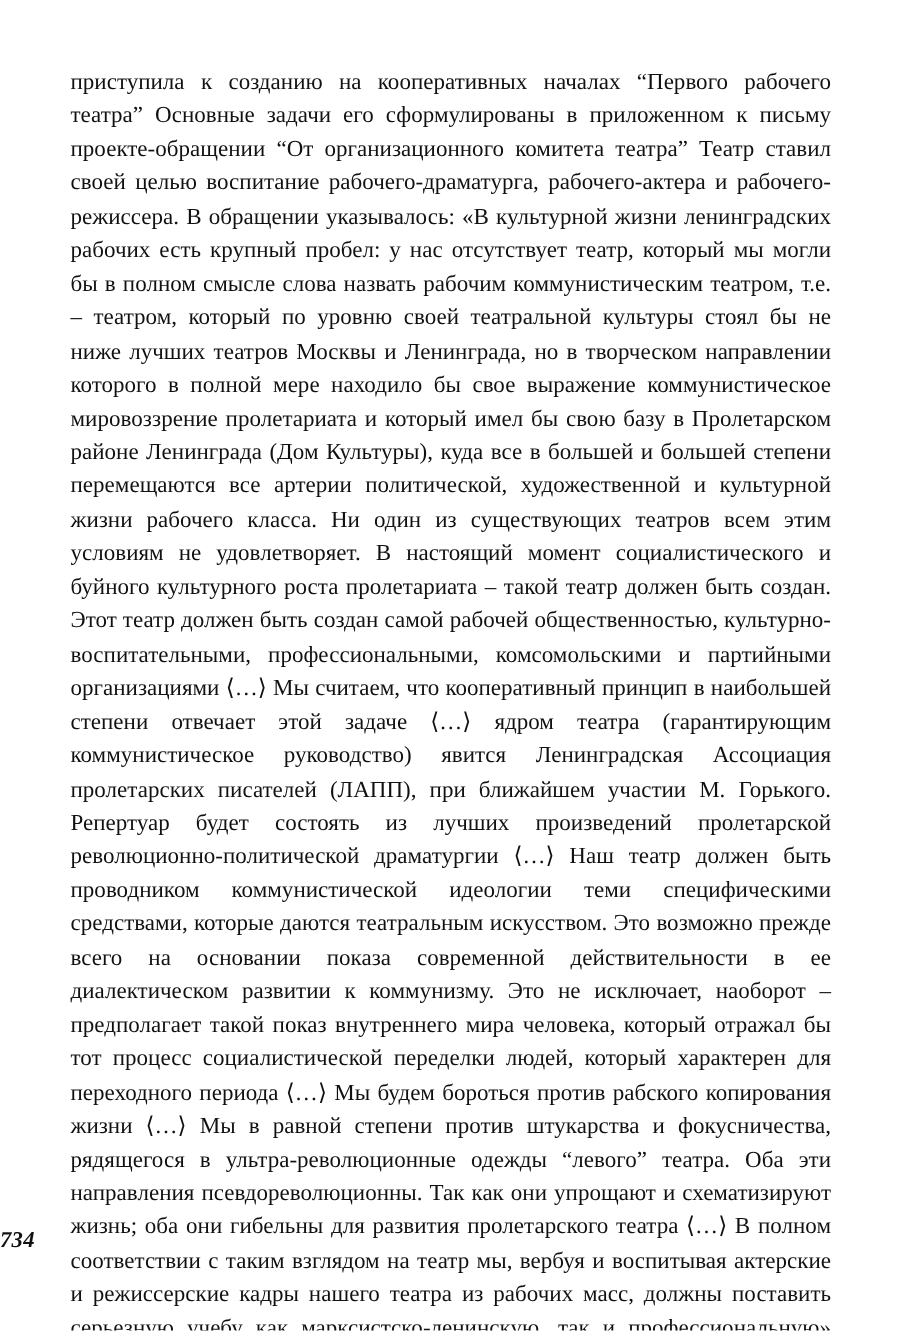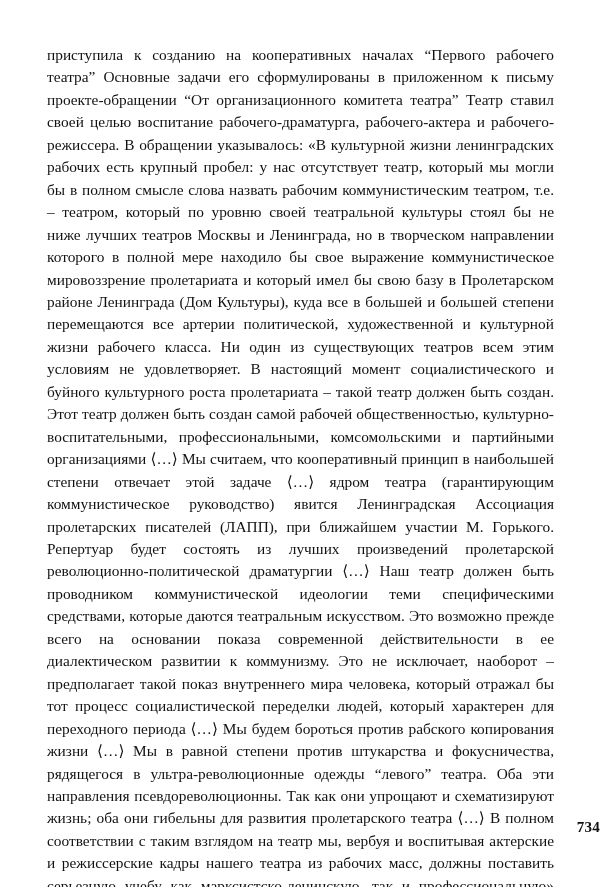--- a/index.html
+++ b/index.html
@@ -38,25 +38,26 @@
     text-indent: 0;
     hyphens: none;
     word-spacing: 0.1px;
     letter-spacing: 0.01px;
   }
   .folio {
     position: absolute;
     left: 0;
     right: 0;
     top: 818px;
-    text-align: right;
+    text-align: left;
     font-size: 15.1px;
     line-height: 18px;
     font-weight: 700;
     letter-spacing: 0.2px;
+    font-style: italic;
   }
 </style>
 </head>
 <body>
 
 <div class="page">
 
   <div class="text-column">
     <p class="para">приступила к созданию на кооперативных началах “Первого рабочего театра”  Основные задачи его сформулированы в приложенном к письму проекте-обращении “От организационного комитета театра”  Театр ставил своей целью воспитание рабочего-драматурга, рабочего-актера и рабочего-режиссера. В обращении указывалось: «В культурной жизни ленинградских рабочих есть крупный пробел: у нас отсутствует театр, который мы могли бы в полном смысле слова назвать рабочим коммунистическим театром, т.е. – театром, который по уровню своей театральной культуры стоял бы не ниже лучших театров Москвы и Ленинграда, но в творческом направлении которого в полной мере находило бы свое выражение коммунистическое мировоззрение пролетариата и который имел бы свою базу в Пролетарском районе Ленинграда (Дом Культуры), куда все в большей и большей степени перемещаются все артерии политической, художественной и культурной жизни рабочего класса. Ни один из существующих театров всем этим условиям не удовлетворяет. В настоящий момент социалистического и буйного культурного роста пролетариата – такой театр должен быть создан. Этот театр должен быть создан самой рабочей общественностью, культурно-воспитательными, профессиональными, комсомольскими и партийными организациями ⟨…⟩ Мы считаем, что кооперативный принцип в наибольшей степени отвечает этой задаче ⟨…⟩ ядром театра (гарантирующим коммунистическое руководство) явится Ленинградская Ассоциация пролетарских писателей (ЛАПП), при ближайшем участии М. Горького. Репертуар будет состоять из лучших произведений пролетарской революционно-политической драматургии ⟨…⟩ Наш театр должен быть проводником коммунистической идеологии теми специфическими средствами, которые даются театральным искусством. Это возможно прежде всего на основании показа современной действительности в ее диалектическом развитии к коммунизму. Это не исключает, наоборот – предполагает такой показ внутреннего мира человека, который отражал бы тот процесс социалистической переделки людей, который характерен для переходного периода ⟨…⟩ Мы будем бороться против рабского копирования жизни ⟨…⟩ Мы в равной степени против штукарства и фокусничества, рядящегося в ультра-революционные одежды “левого” театра. Оба эти направления псевдореволюционны. Так как они упрощают и схематизируют жизнь; оба они гибельны для развития пролетарского театра ⟨…⟩ В полном соответствии с таким взглядом на театр мы, вербуя и воспитывая актерские и режиссерские кадры нашего театра из рабочих масс, должны поставить серьезную учебу как марксистско-ленинскую, так и профессиональную» (Ленинград.1930. № 1. С. 97).</p>
 

